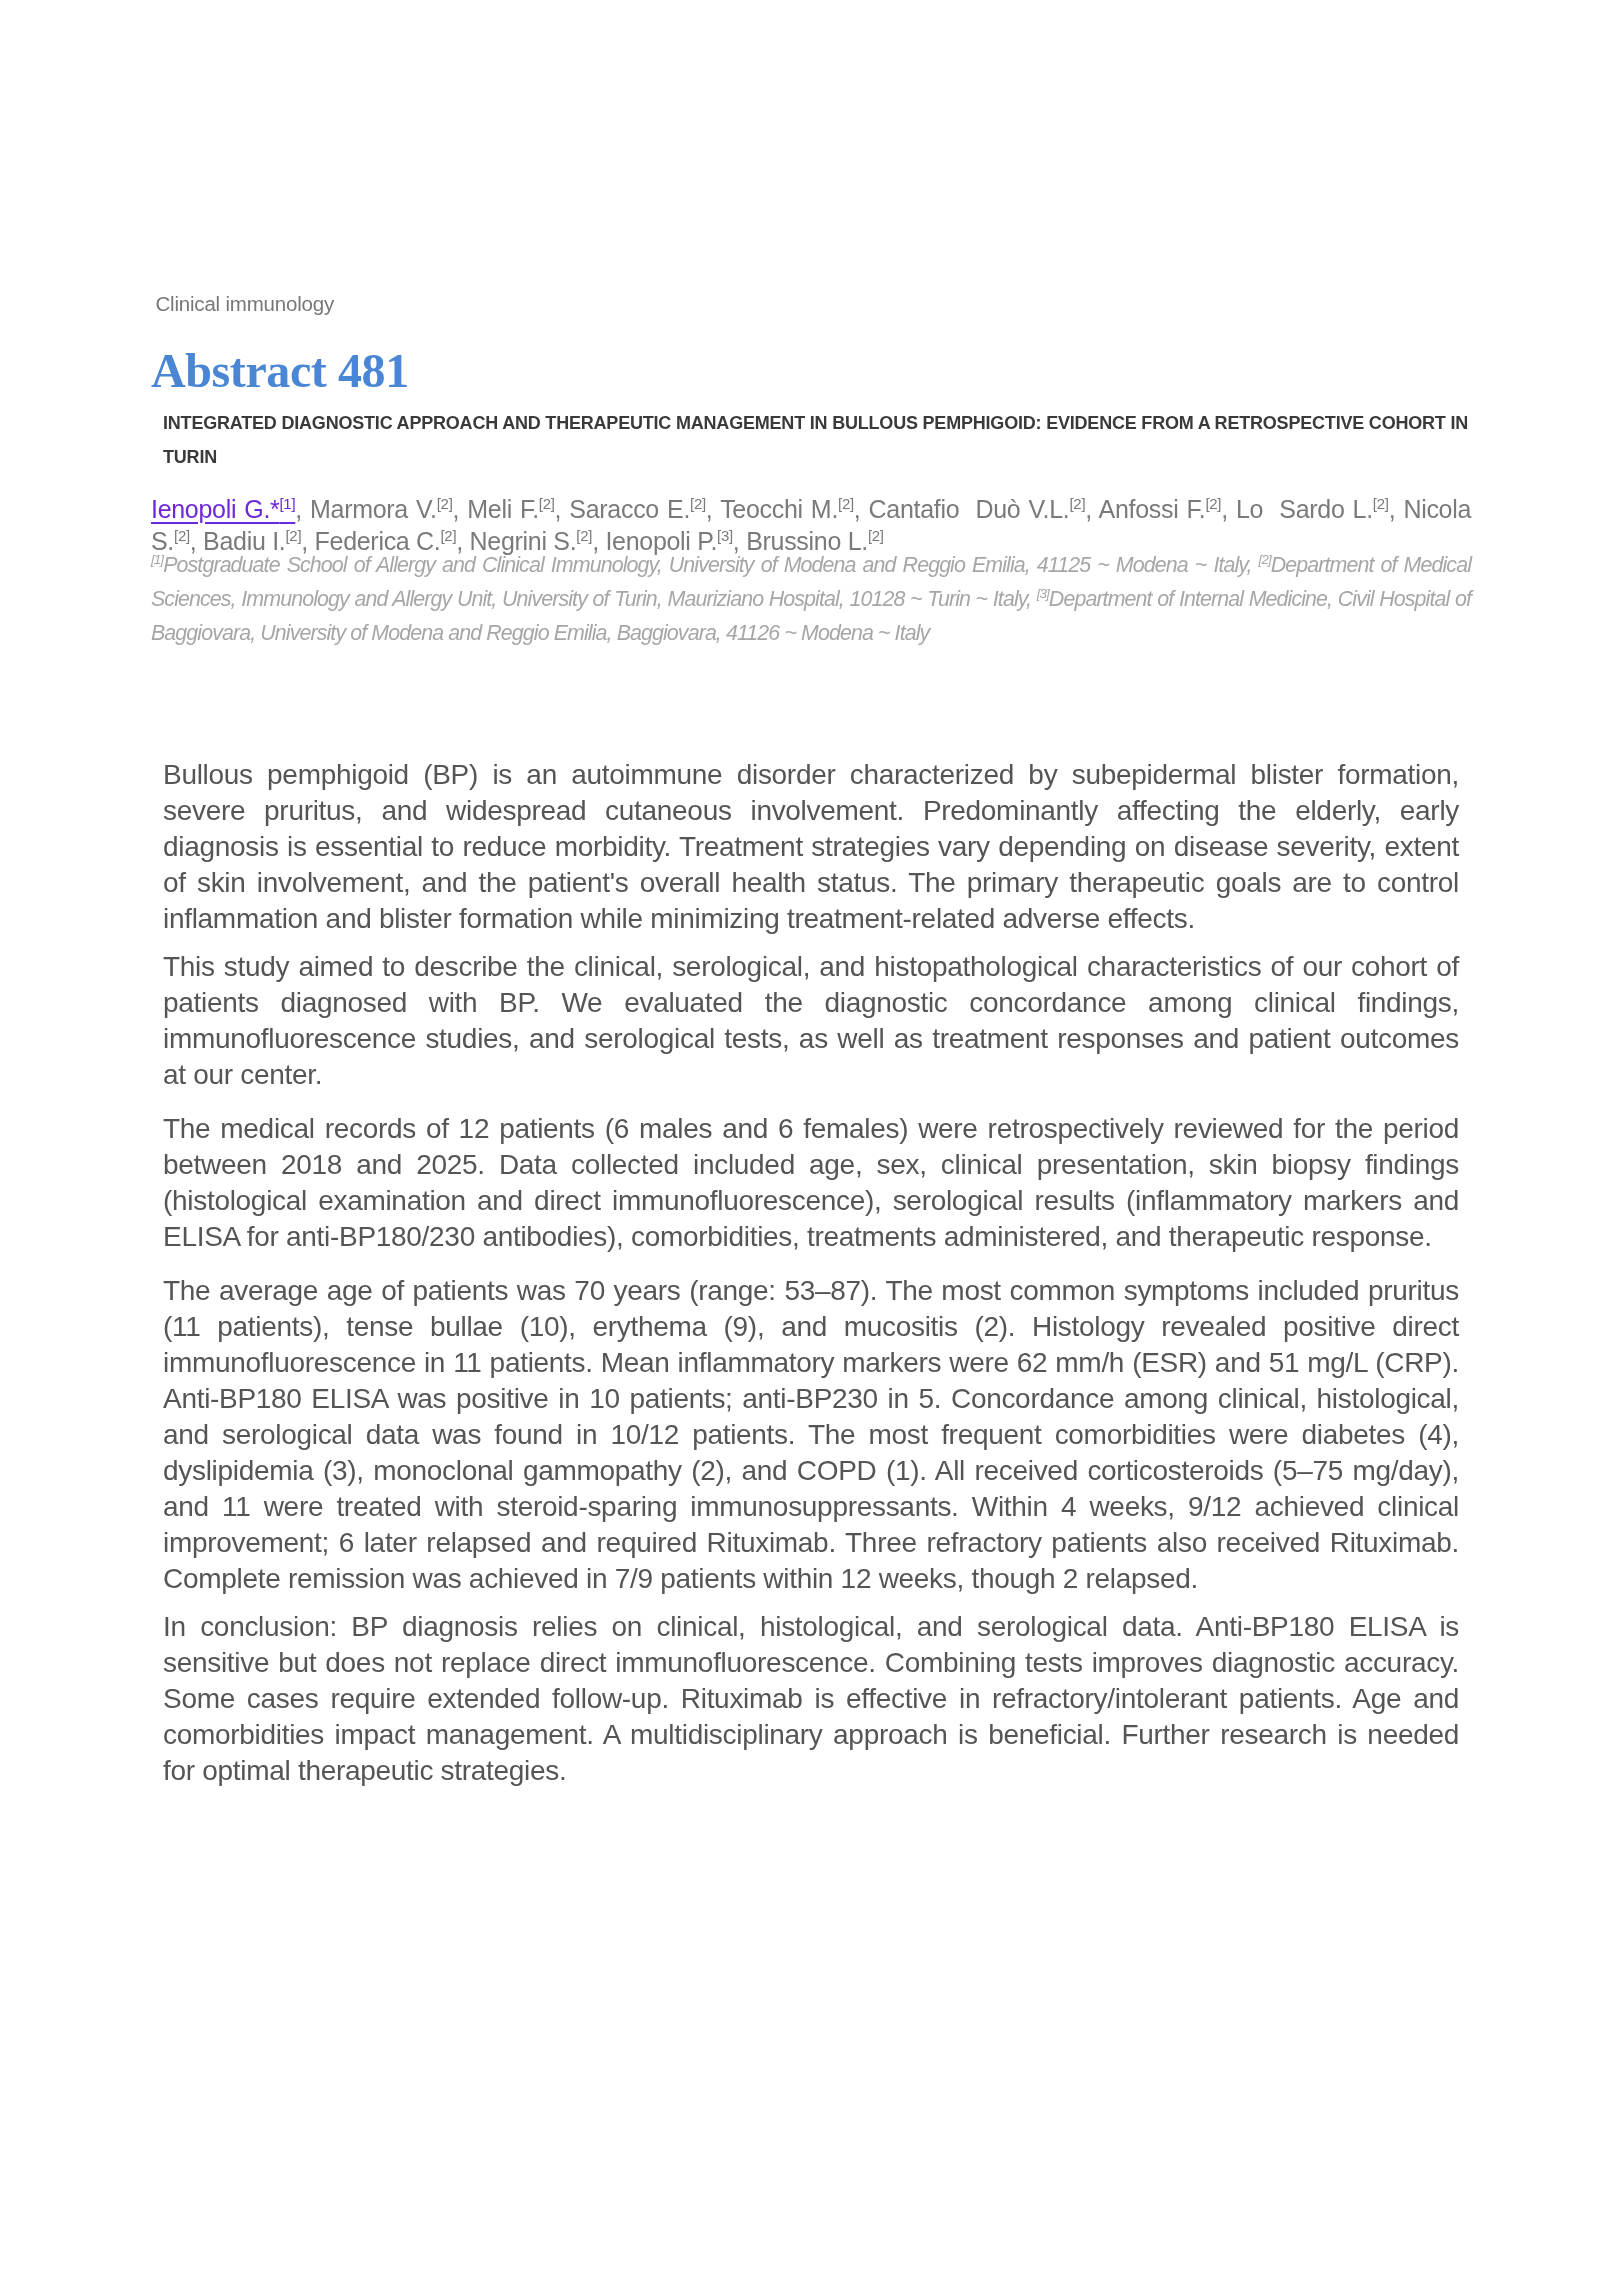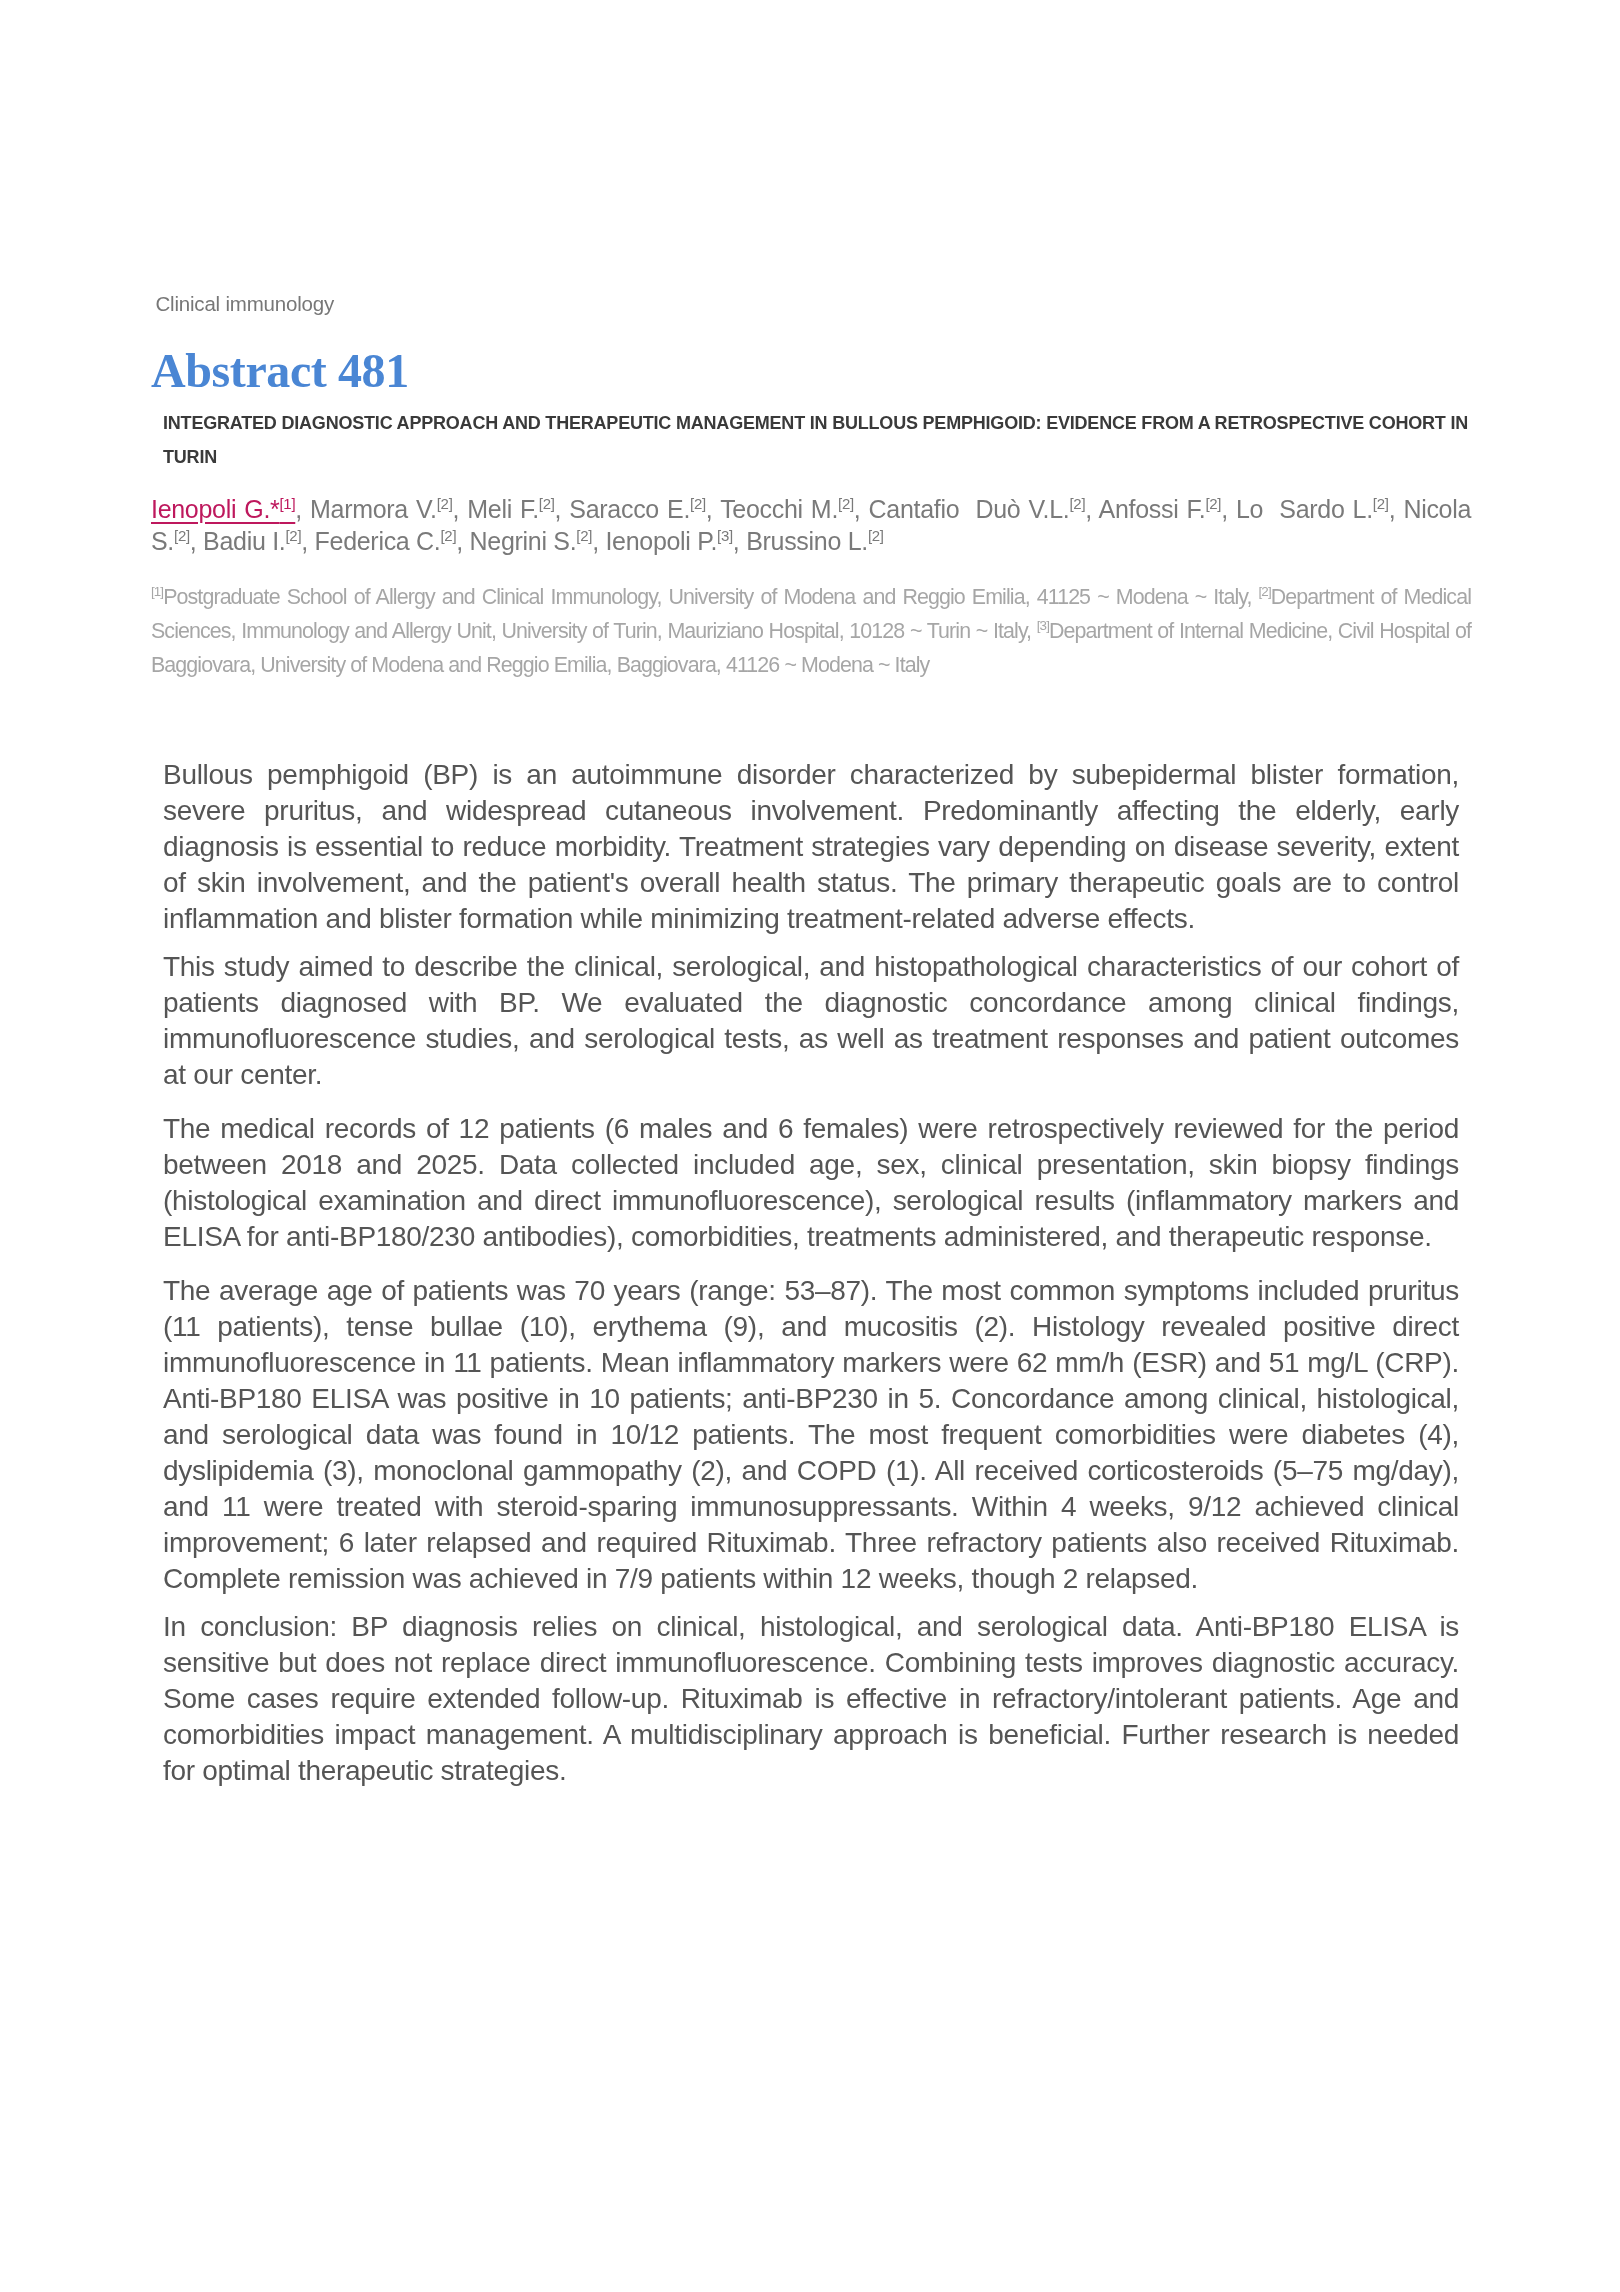--- a/index.html
+++ b/index.html
@@ -18,25 +18,25 @@
   .title {
     position: absolute; left: 12px; top: 406px; width: 1320px;
     font-family: "Liberation Sans", sans-serif; font-weight: bold; font-size: 18px;
     line-height: 34px; color: #3a3a3a; letter-spacing: -0.2px;
   }
   .authors {
     position: absolute; left: 0; top: 493px; width: 1320px;
     font-family: "Liberation Sans", sans-serif; font-size: 25px; line-height: 32px;
     color: #7a7a7a; text-align: justify; letter-spacing: -0.3px;
   }
-  .authors .presenting { color: #be185d; text-decoration: underline; text-underline-offset: 3.6px; }
+  .authors .presenting { color: #6d28d9; text-decoration: underline; text-underline-offset: 3.6px; }
   .authors sup { font-size: 15px; vertical-align: 0; position: relative; top: -9px; line-height: 0; }
   .affiliations {
-    position: absolute; left: 0; top: 580px; width: 1320px;
-    font-family: "Liberation Sans", sans-serif; font-size: 21.4px;
+    position: absolute; left: 0; top: 548px; width: 1320px;
+    font-family: "Liberation Sans", sans-serif; font-style: italic; font-size: 21.4px;
     line-height: 34px; color: #a6a6a6; text-align: justify; letter-spacing: -0.9px;
   }
   .affiliations sup { font-size: 13.4px; vertical-align: 0; position: relative; top: -8px; line-height: 0; }
   .body {
     position: absolute; left: 0; top: 745px; width: 1320px;
     font-family: "Liberation Sans", sans-serif; font-size: 28px; line-height: 36px;
     color: #555555; text-align: justify; letter-spacing: -0.3px;
   }
   .body p { margin: 12px; }
   .body p.gap-after { margin-bottom: 18px; }

